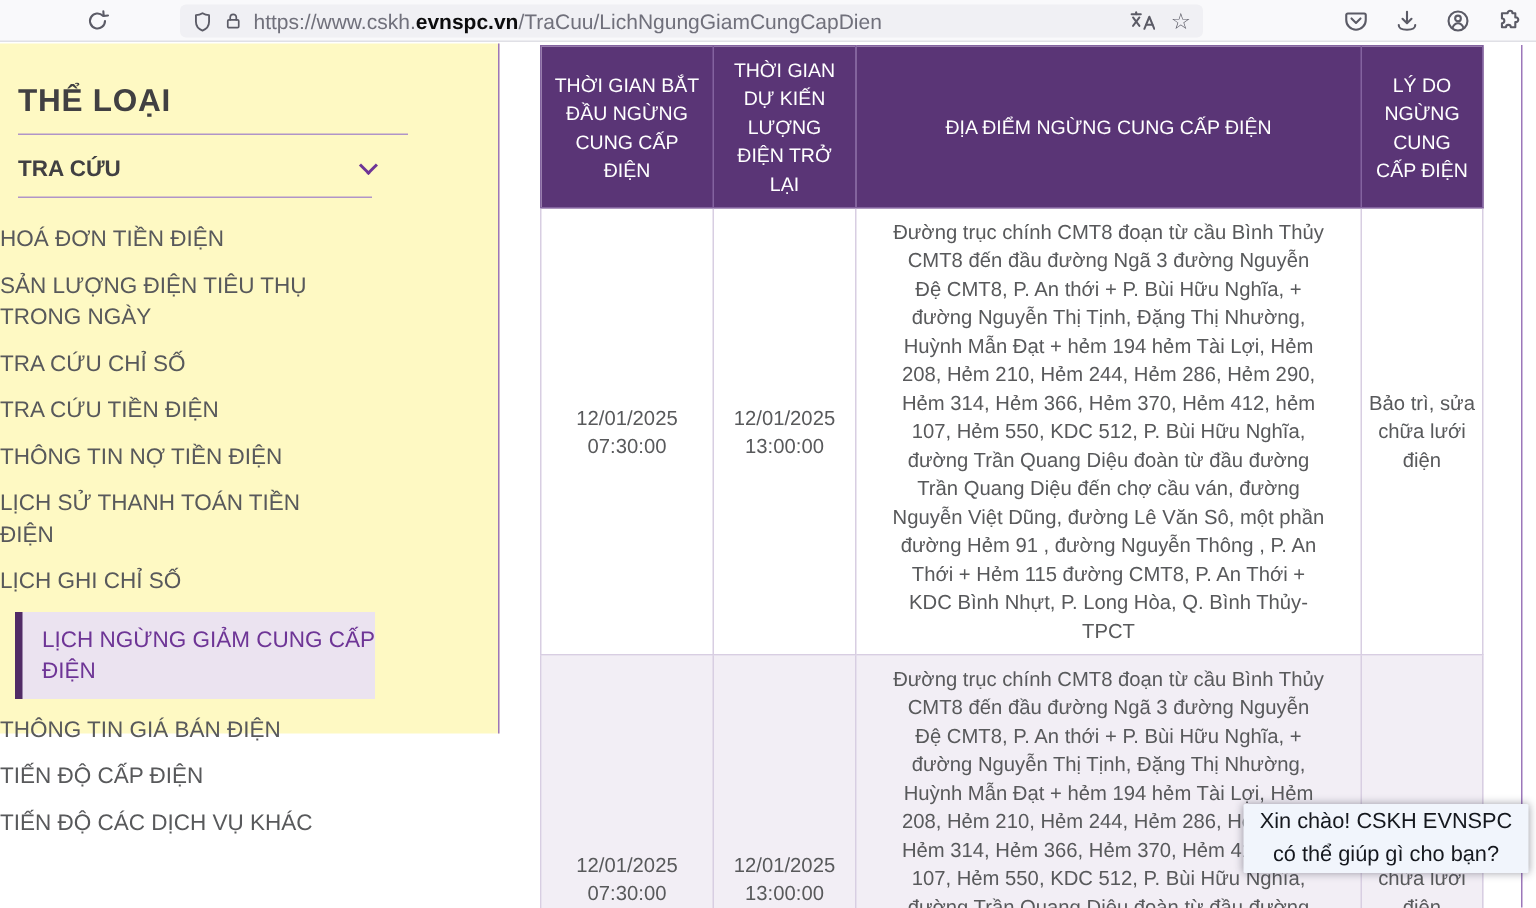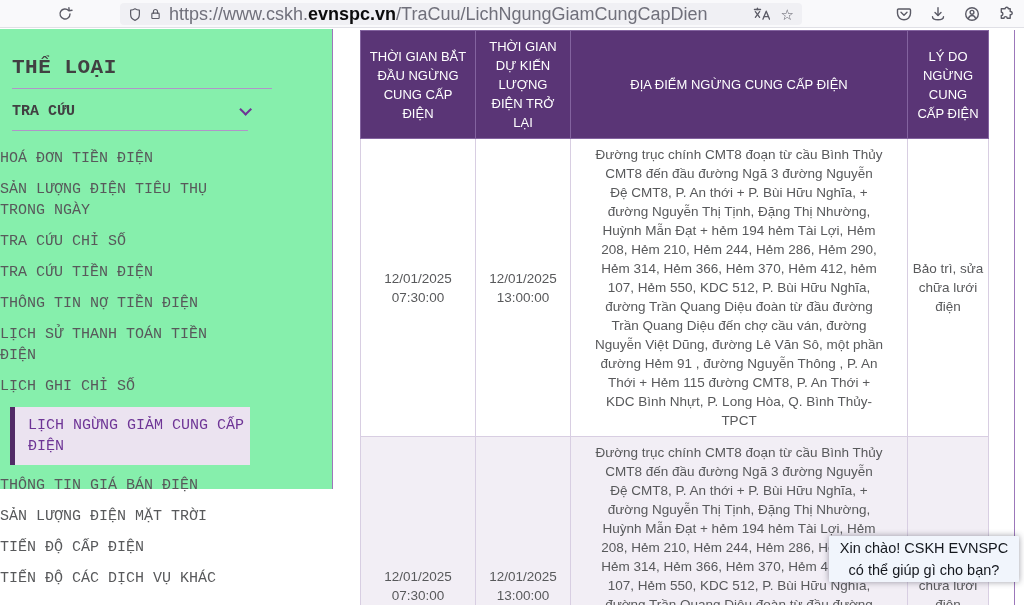--- a/index.html
+++ b/index.html
@@ -8,30 +8,30 @@
 
   
   .toolbar { position:absolute; left:0; top:0; width:1024px; height:28px;
              background:#f9f9fb; border-bottom:1px solid #e0e0e6; }
   .reload-btn { position:absolute; left:53px; top:3px; width:24px; height:22px;
                 display:flex; align-items:center; justify-content:center; }
   .urlbar { position:absolute; left:120px; top:3px; width:682px; height:22px;
             background:#f0f0f4; border-radius:4px; display:flex; align-items:center;
             padding:0 8px; }
   .urlbar .spacer { flex:1; }
-  .url-text { font-size:18px; color:#70707b; white-space:nowrap; margin-left:7px; }
+  .url-text { font-size:14px; color:#70707b; white-space:nowrap; margin-left:7px; }
   .url-text .domain { color:#0c0c0d; font-weight:bold; }
   .ico { display:inline-flex; align-items:center; justify-content:center; }
   .star-glyph { font-size:15px; color:#5b5b66; line-height:1; }
   .right-icons { position:absolute; right:10px; top:0; height:28px; display:flex;
                  align-items:center; gap:18px; }
 
   
   .sidebar { position:absolute; left:0; top:29px; width:333px; height:460px;
-             background:#86efac; border-right:1px solid #9c77ba;font-family:Liberation Mono, monospace; }
+             background:#fef9c3; border-right:1px solid #9c77ba; }
   .side-heading { margin:27px 0 0 12px; font-size:21px; font-weight:bold;
                   color:#414042; letter-spacing:.5px; }
   .hr1 { margin:9px 0 0 12px; width:260px; border-top:1px solid #b095c8; }
   .side-section { margin:14px 0 0 12px; width:236px; display:flex;
                   align-items:center; font-size:15px; font-weight:bold; color:#414042; }
   .chevron { margin-left:auto; width:9px; height:9px; border-right:2px solid #6e3596;
              border-bottom:2px solid #6e3596; transform:rotate(45deg) translateY(-3px); }
   .hr2 { margin:10px 0 0 12px; width:236px; border-top:1px solid #b095c8; }
   .side-list { list-style:none; margin:17px 0 0 0; }
   .side-list li { margin-bottom:10px; font-size:15px; line-height:21px;
@@ -150,21 +150,20 @@
   <ul class="side-list">
     <li><span>HOÁ ĐƠN TIỀN ĐIỆN</span></li>
     <li><span>SẢN LƯỢNG ĐIỆN TIÊU THỤ TRONG NGÀY</span></li>
     <li><span>TRA CỨU CHỈ SỐ</span></li>
     <li><span>TRA CỨU TIỀN ĐIỆN</span></li>
     <li><span>THÔNG TIN NỢ TIỀN ĐIỆN</span></li>
     <li><span>LỊCH SỬ THANH TOÁN TIỀN ĐIỆN</span></li>
     <li><span>LỊCH GHI CHỈ SỐ</span></li>
     <li class="active"><span>LỊCH NGỪNG GIẢM CUNG CẤP ĐIỆN</span></li>
     <li><span>THÔNG TIN GIÁ BÁN ĐIỆN</span></li>
-    <li><span>SẢN LƯỢNG ĐIỆN MẶT TRỜI</span></li>
     <li><span>TIẾN ĐỘ CẤP ĐIỆN</span></li>
     <li><span>TIẾN ĐỘ CÁC DỊCH VỤ KHÁC</span></li>
   </ul>
 </div>
 
 <table class="main-table">
   <colgroup>
       <col class="c1">
       <col class="c2">
       <col class="c3">

